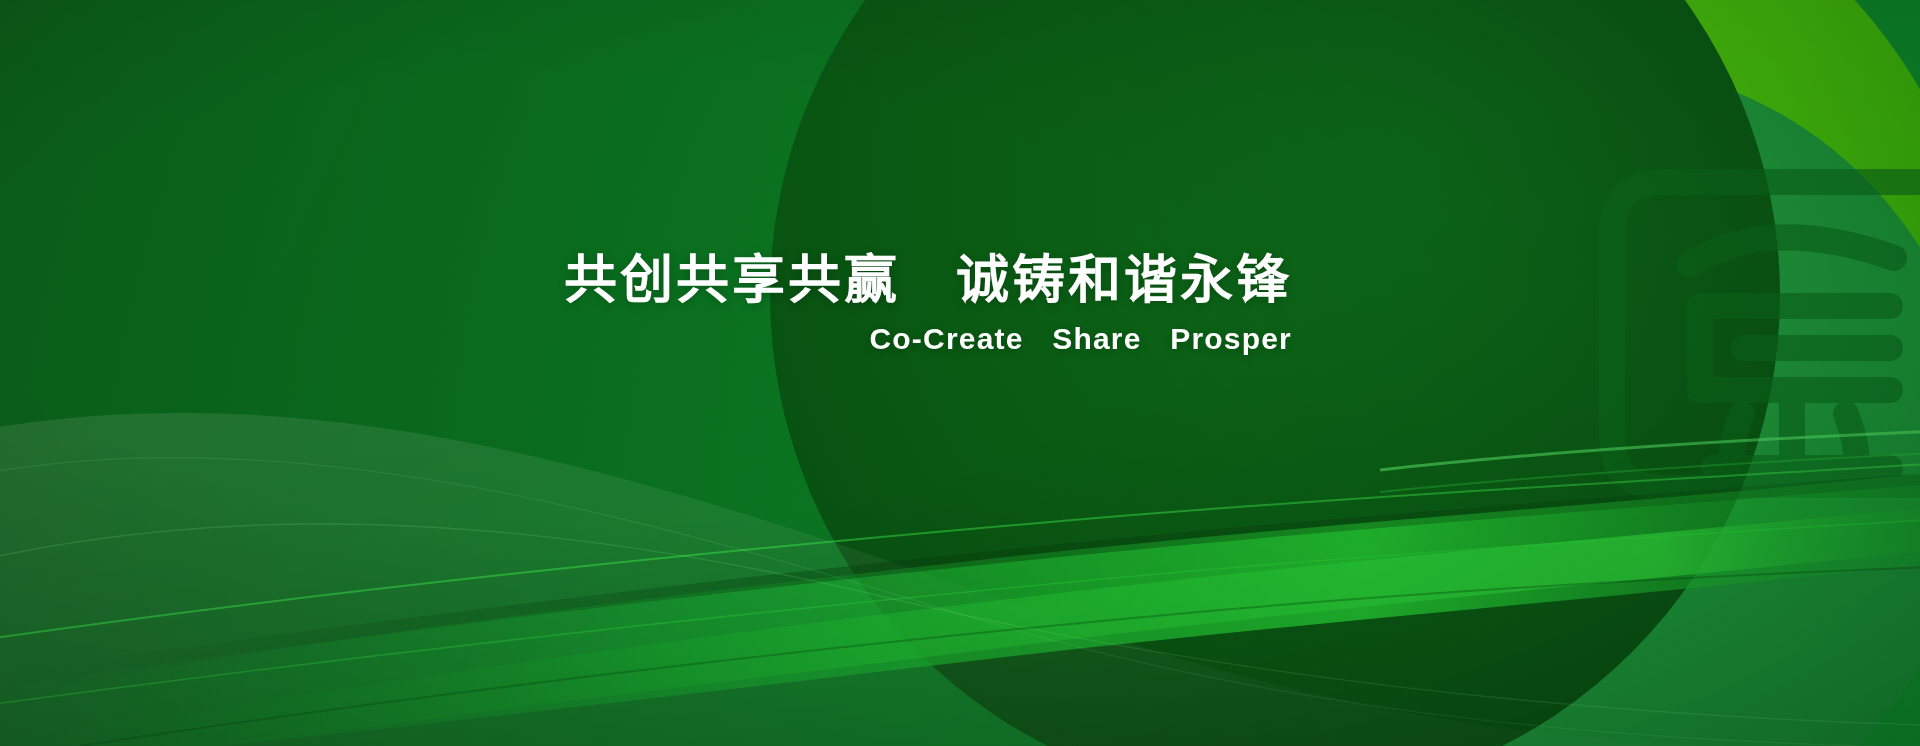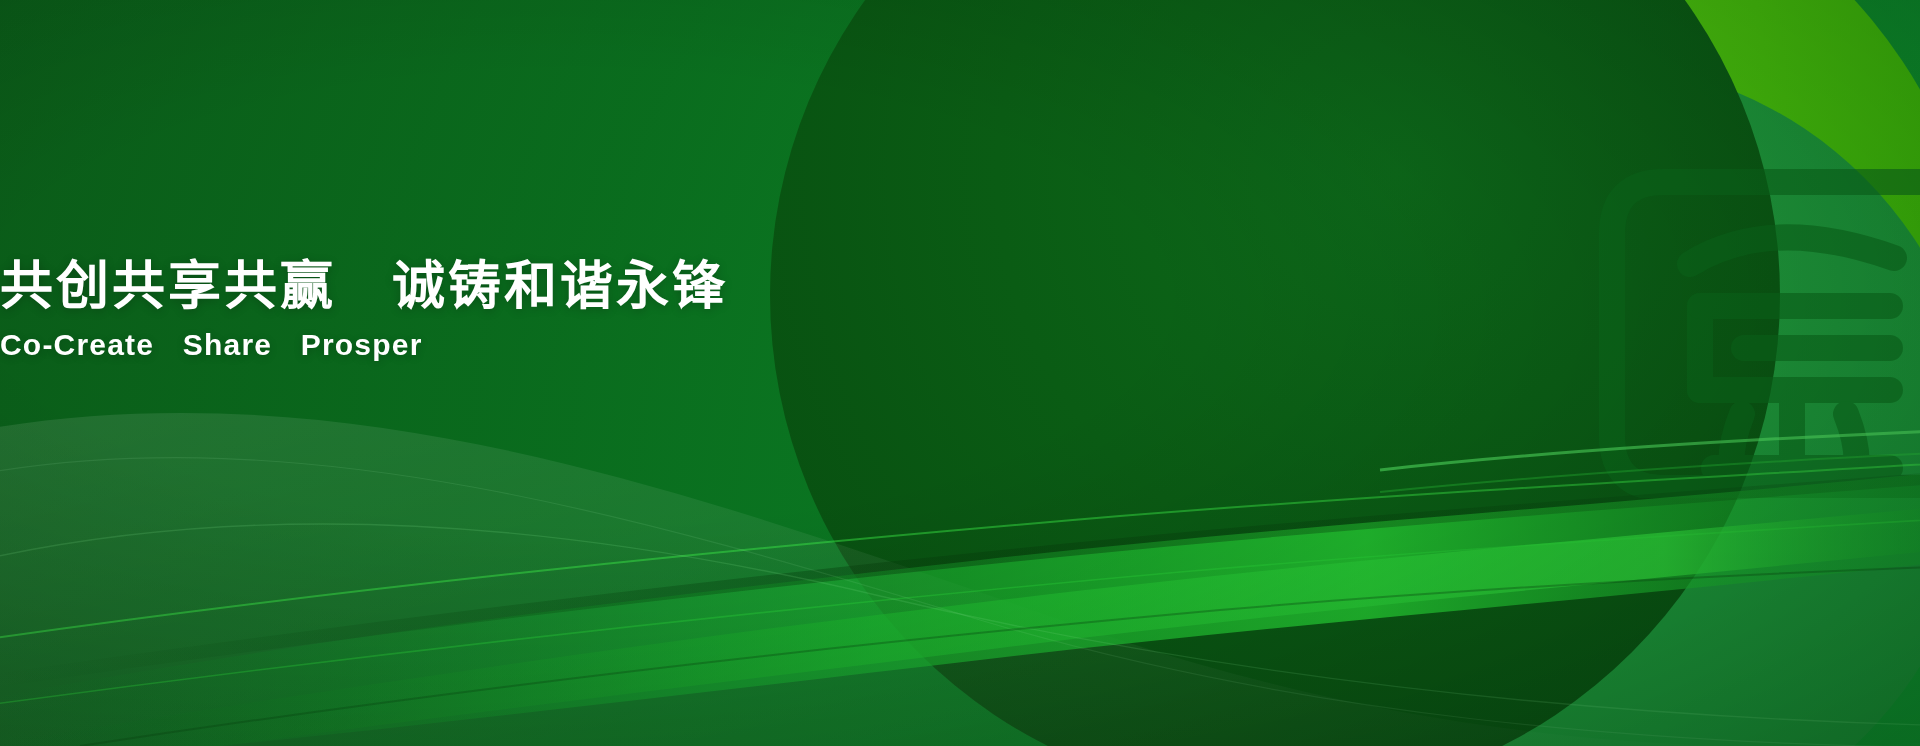--- a/index.html
+++ b/index.html
@@ -81,23 +81,23 @@
   .logo-mark svg { display:block; width:100%; height:100%; }
 
   
   .waves { position: absolute; inset: 0; pointer-events: none; }
   .waves svg { display: block; width: 100%; height: 100%; }
 
   
   .headline-block {
     position: absolute;
     left: 0;
-    top: 256px;
+    top: 250px;
     width: 1292px;
-    text-align: left;
+    text-align: right;
     z-index: 9;
   }
   .headline {
     margin: 0;
     color: #ffffff;
     font-size: 53px;
     font-weight: 700;
     letter-spacing: 3px;
     line-height: 1.12;
     text-shadow: 0 2px 10px rgba(0,0,0,.22);

